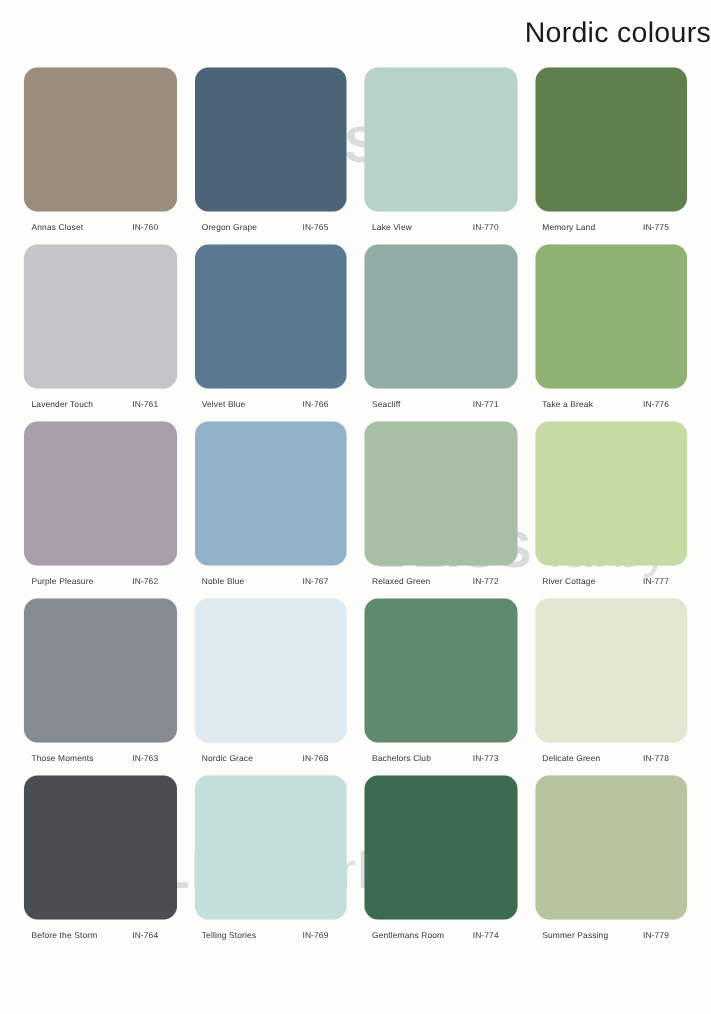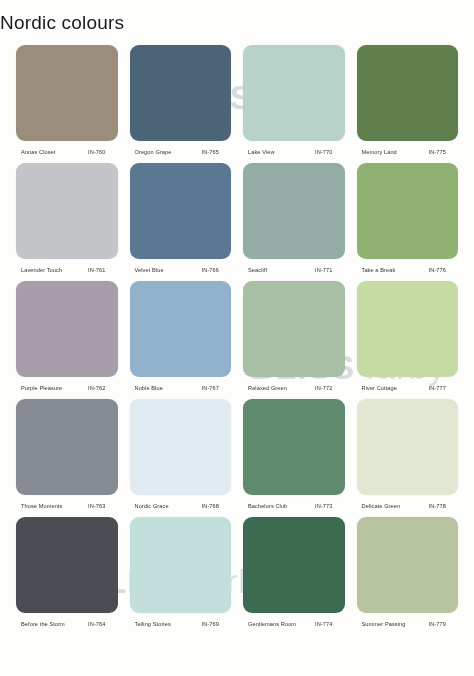--- a/index.html
+++ b/index.html
@@ -10,21 +10,21 @@
     width: 474px;
     height: 676px;
     background: #fdfdfb;
     font-family: "Liberation Sans", sans-serif;
     overflow: hidden;
     position: relative;
   }
 
   
   .page-title {
-    text-align: left;
+    text-align: right;
     font-size: 19px;
     color: #1b1b1b;
     font-weight: 400;
     letter-spacing: 0.2px;
     padding-top: 13px;
     padding-bottom: 6px;
     line-height: 1;
   }
 
   

